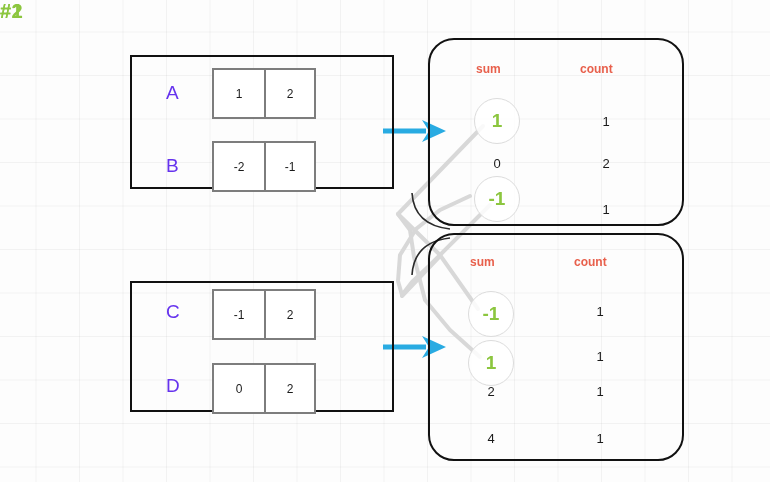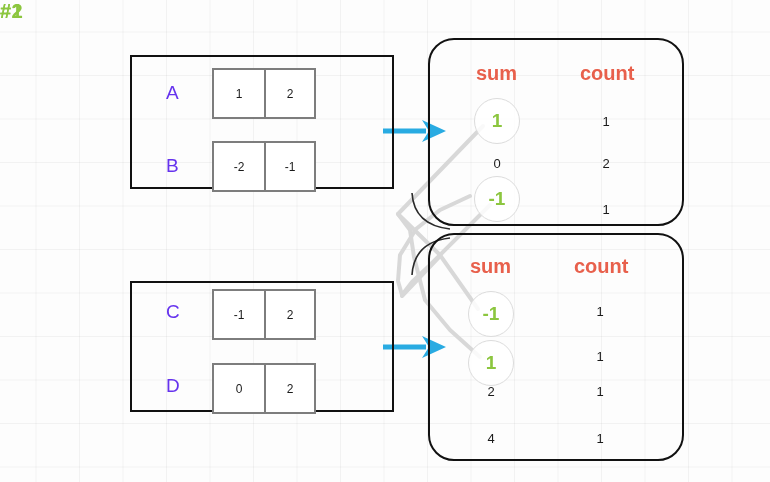--- a/index.html
+++ b/index.html
@@ -76,21 +76,21 @@
     border-radius: 26px;
     box-sizing: border-box;
     background: transparent;
   }
   #panel-top    { left: 428px; top: 38px;  width: 256px; height: 188px; }
   #panel-bottom { left: 428px; top: 233px; width: 256px; height: 228px; }
 
   .col-head {
     position: absolute;
     color: #e8604c;
-    font-size: 20px;
+    font-size: 12px;
     font-weight: bold;
   }
   .val {
     position: absolute;
     font-size: 13px;
     color: #1a1a1a;
     text-align: center;
     transform: translate(-50%, -50%);
     white-space: nowrap;
   }

